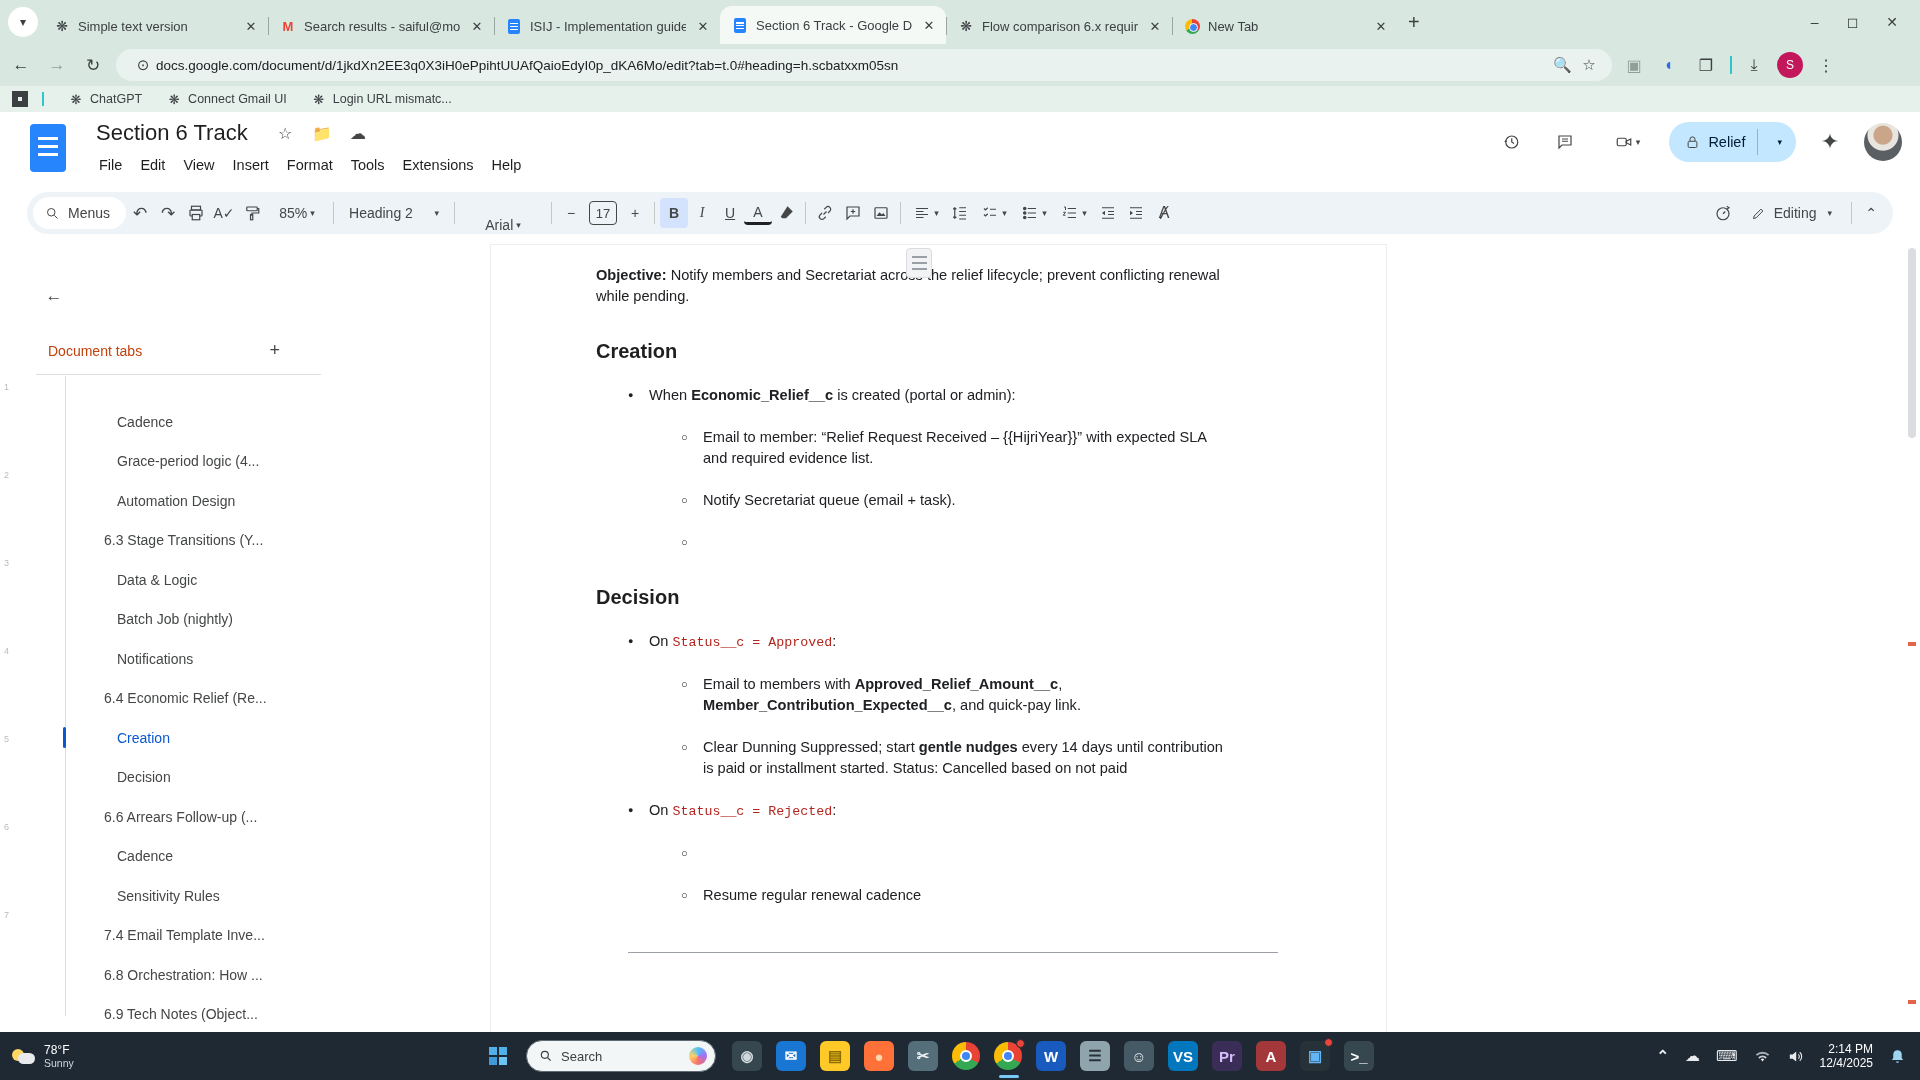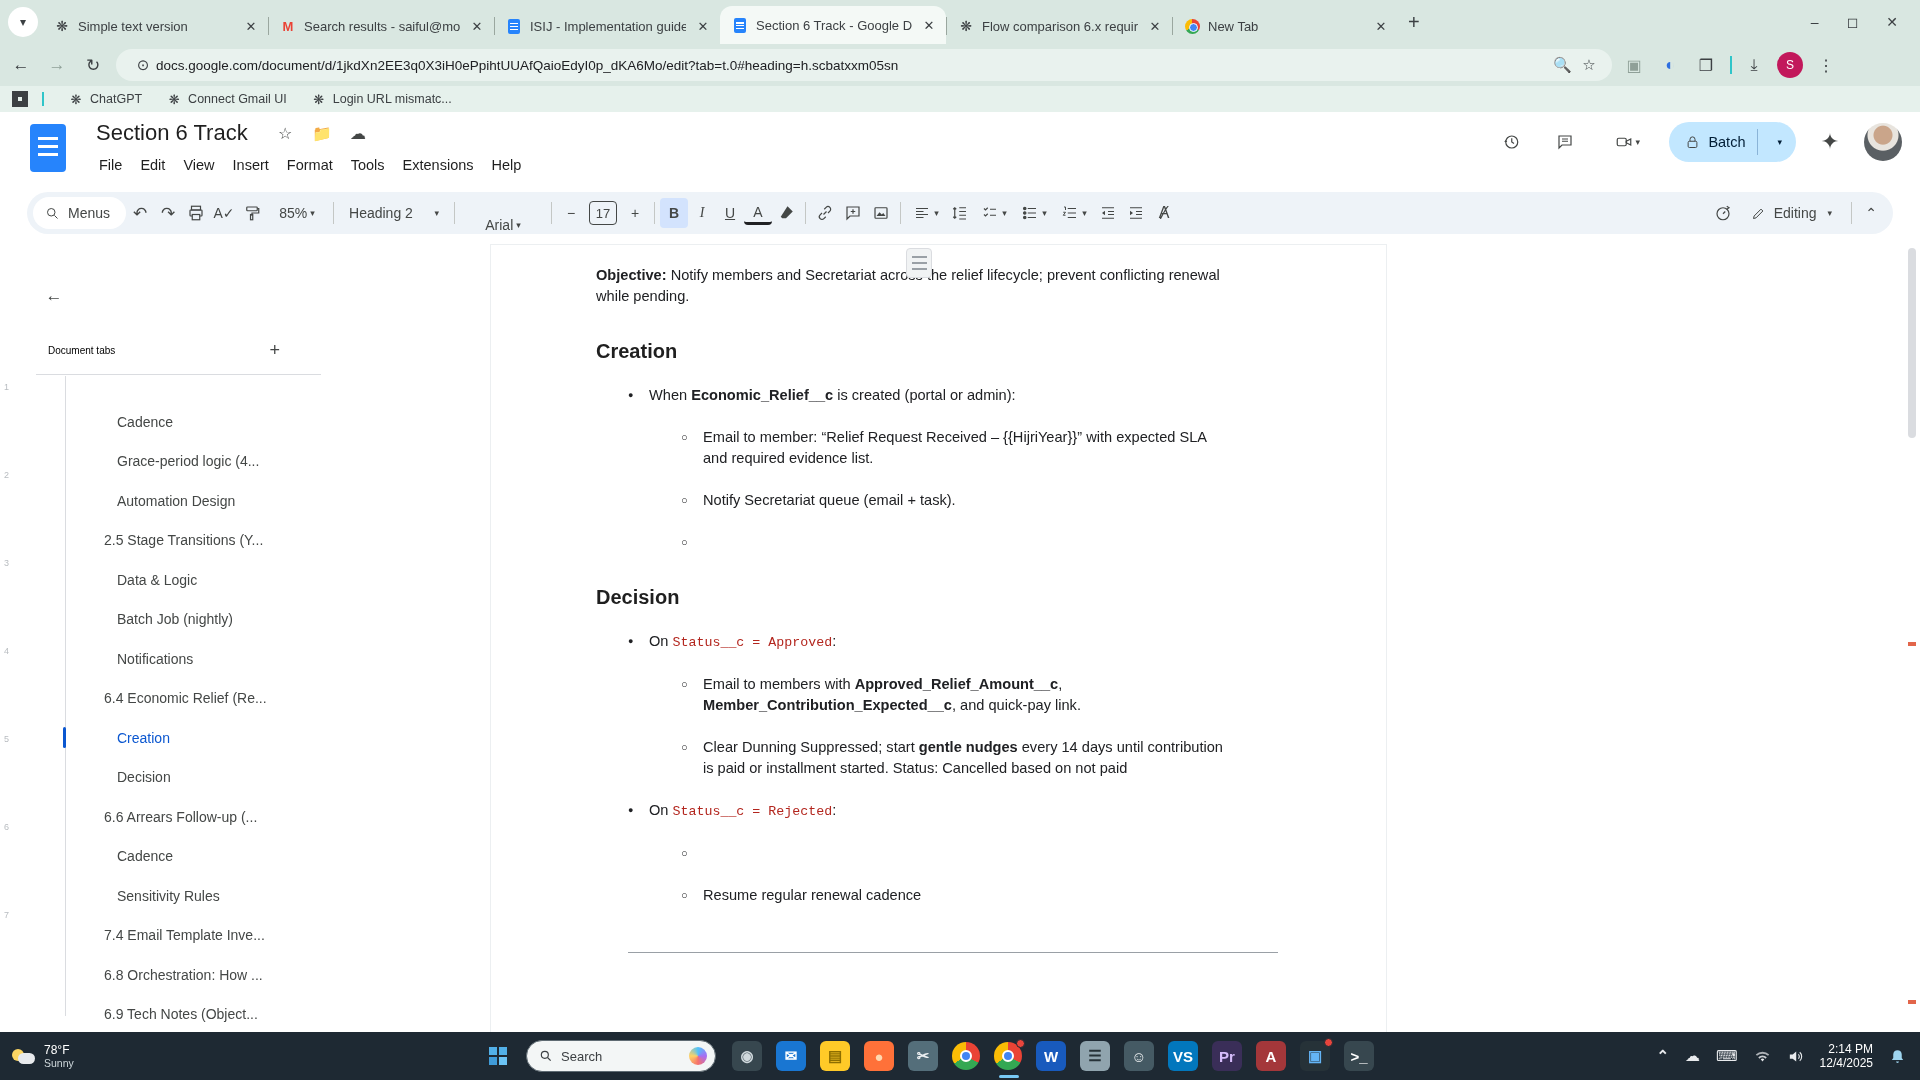--- a/index.html
+++ b/index.html
@@ -98,21 +98,21 @@
   
   #main { position:absolute; top:234px; left:0; width:1920px; height:798px; background:#fff; }
 
   
   .vruler-num { position:absolute; left:4px; font-size:9px; color:#9aa0a6; opacity:.7; }
 
   
   #back-btn { position:absolute; left:40px; top:48px; width:28px; height:28px; border-radius:50%;
     display:flex; align-items:center; justify-content:center; font-size:17px; color:#444746; }
   #sb-header { position:absolute; left:48px; top:106px; width:270px; display:flex; align-items:center; }
-  #sb-title { font-size:10px; color:#000000; }
+  #sb-title { font-size:14px; color:#c2410c; }
   #sb-add { margin-left:auto; font-size:18px; color:#444746; padding-right:38px; }
   #sb-divider { position:absolute; left:36px; top:140px; width:285px; height:1px; background:#dadce0; }
   #sb-guide { position:absolute; left:65px; top:142px; width:1px; height:640px; background:#dadce0; }
   #sb-list { position:absolute; left:0; top:168px; width:340px; }
   .sb-item { height:39.5px; display:flex; align-items:center; font-size:14px; color:#444746; position:relative; }
   .sb-item.lvl1 { padding-left:104px; }
   .sb-item.lvl2 { padding-left:117px; }
   .sb-item.selected { color:var(--accent-blue); }
   .sb-item.selected::before { content:""; position:absolute; left:63px; top:9px; width:3px; height:21px;
     background:var(--accent-blue); border-radius:2px; }
@@ -310,21 +310,21 @@
           <rect x="3" y="7" width="12" height="10" rx="2"></rect>
           <path d="M15 11l6-3v8l-6-3z"></path>
         </svg>
       <span class="tb-caret">▾</span>
     </span>
     <div id="share-btn">
       <svg class="ic" viewBox="0 0 24 24" style="width:15px;height:15px;margin-right:8px;">
           <rect x="5" y="10" width="14" height="10" rx="2"></rect>
           <path d="M8 10V7a4 4 0 0 1 8 0v3"></path>
         </svg>
-      <span>Batch</span>
+      <span>Relief</span>
       <span class="share-div"></span>
       <span class="tb-caret" style="padding:0 8px;">▾</span>
     </div>
     <span class="hdr-ic" style="font-size:22px;">✦</span>
     <div id="avatar"></div>
   </div>
 </div>
 
 <div id="toolbar">
   <div id="menus-pill">
@@ -490,21 +490,21 @@
       <div class="sb-item lvl2">
         <span class="sb-label">Cadence</span>
       </div>
       <div class="sb-item lvl2">
         <span class="sb-label">Grace-period logic (4...</span>
       </div>
       <div class="sb-item lvl2">
         <span class="sb-label">Automation Design</span>
       </div>
       <div class="sb-item lvl1">
-        <span class="sb-label">2.5 Stage Transitions (Y...</span>
+        <span class="sb-label">6.3 Stage Transitions (Y...</span>
       </div>
       <div class="sb-item lvl2">
         <span class="sb-label">Data &amp; Logic</span>
       </div>
       <div class="sb-item lvl2">
         <span class="sb-label">Batch Job (nightly)</span>
       </div>
       <div class="sb-item lvl2">
         <span class="sb-label">Notifications</span>
       </div>

